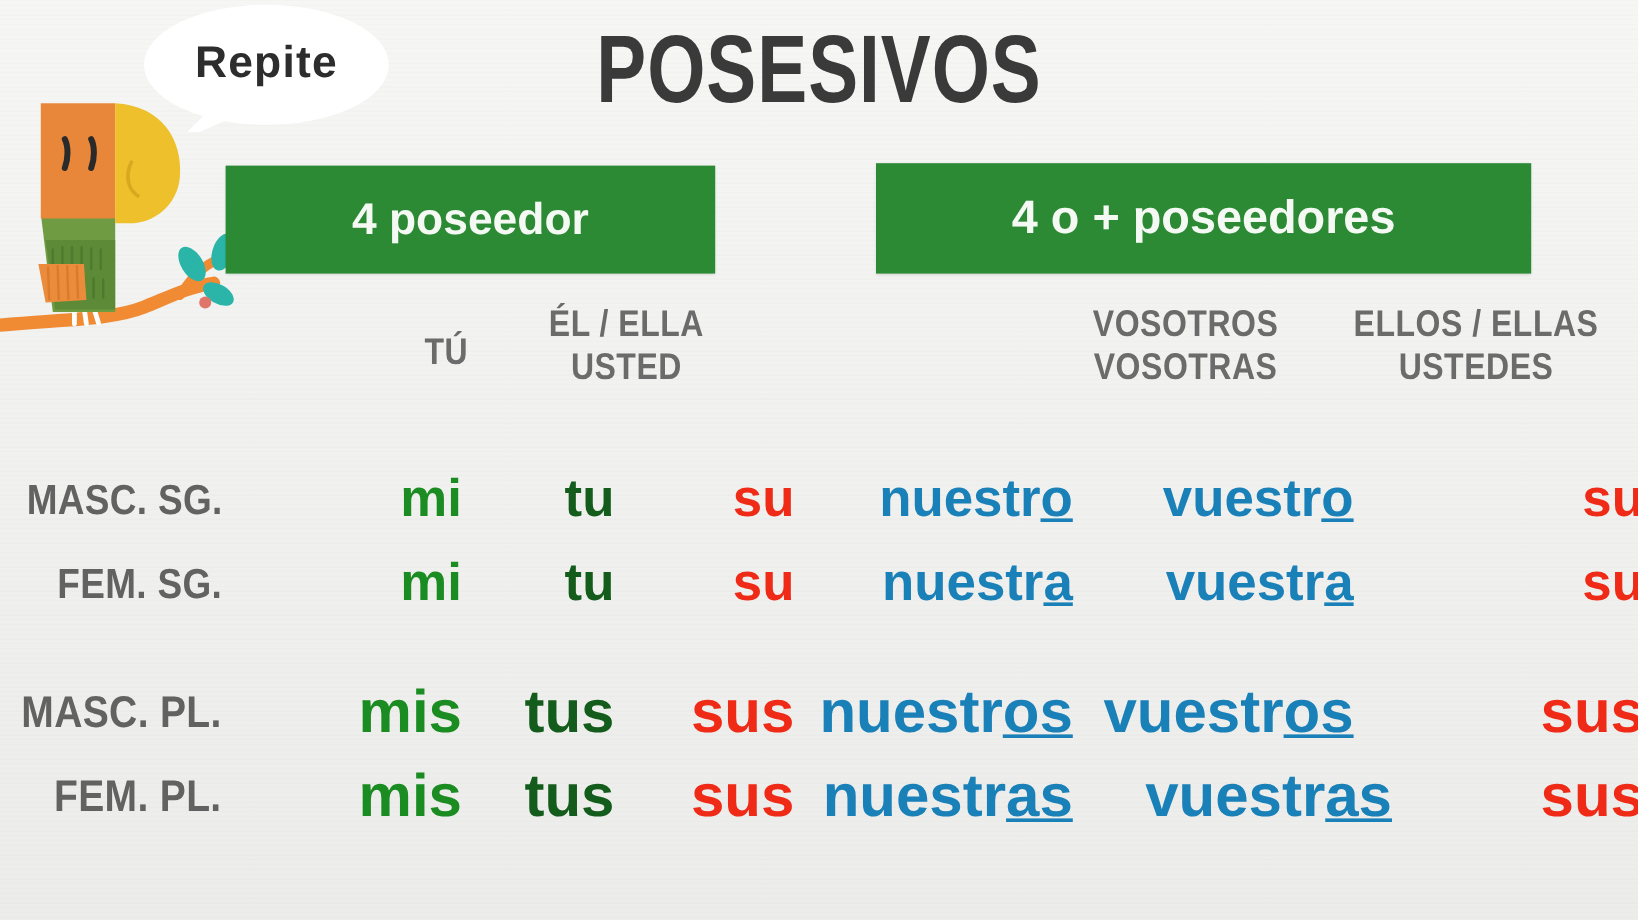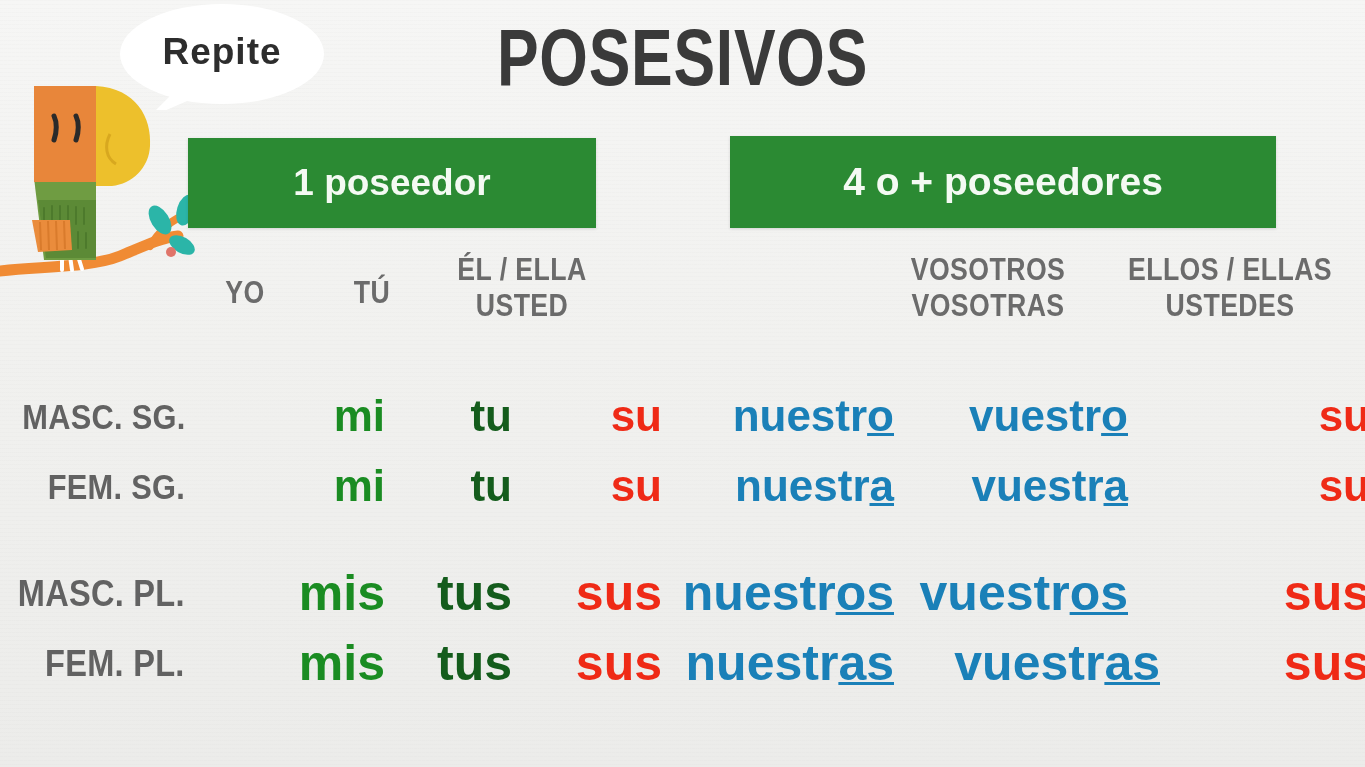--- a/index.html
+++ b/index.html
@@ -184,26 +184,23 @@
   </svg>
 
   <svg id="bubble" viewBox="0 0 208 108" xmlns="http://www.w3.org/2000/svg">
     <ellipse cx="104" cy="52" rx="102" ry="50" fill="#ffffff"></ellipse>
     <path d="M 62 84 L 30 116 L 76 96 Z" fill="#ffffff"></path>
   </svg>
   <div id="bubble-text">Repite</div>
 
   <div class="title">POSESIVOS</div>
 
-  <div class="banner" id="banner-one">1 poseedor</div>
+  <div class="banner" id="banner-one">4 poseedor</div>
   <div class="banner" id="banner-two">4 o + poseedores</div>
 
-  <div class="colhead single" style="left:185px;width:120px">
-    <span>YO</span>
-  </div>
   <div class="colhead" style="left:432px;width:180px">
     <span>ÉL / ELLA</span>
     <span class="l2">USTED</span>
   </div>
   <div class="colhead single" style="left:312px;width:120px">
     <span>TÚ</span>
   </div>
   <div class="colhead" style="left:888px;width:200px">
     <span>VOSOTROS</span>
     <span class="l2">VOSOTRAS</span>

